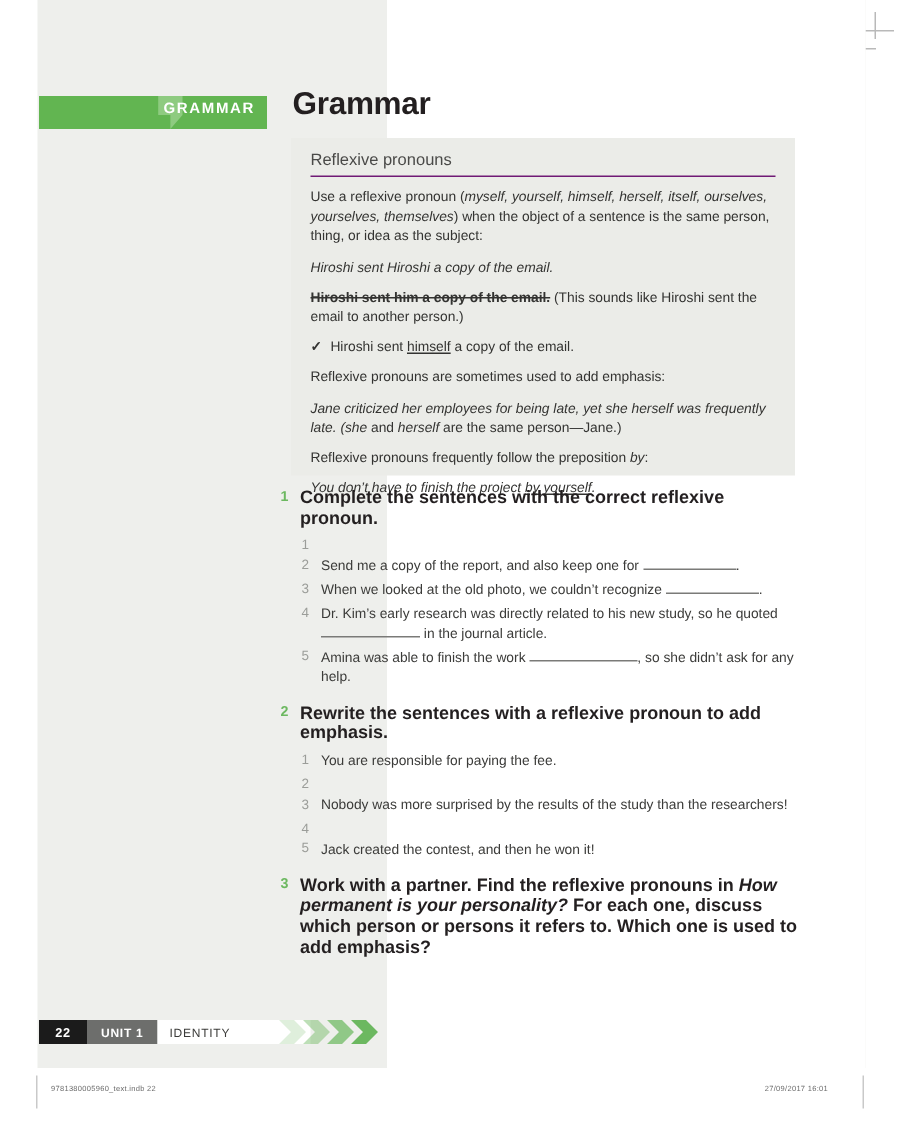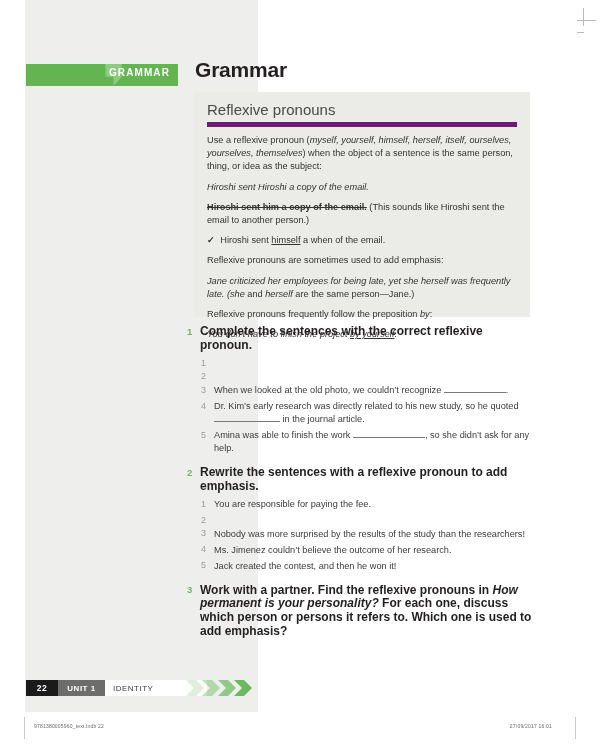--- a/index.html
+++ b/index.html
@@ -51,22 +51,22 @@
   }
 
   
   .gbox{
     position:absolute;left:194px;top:92px;width:336px;height:225px;
     background:#ebece8;
     padding:0;
   }
   .gbox-inner{padding:9px 13px 10px 13px;}
   .gbox-title{
-    font-size:15px;color:#4a4a48;padding-bottom:4px;margin-bottom:7px;
-    border-bottom:5px solid #701a75;
+    font-size:11px;color:#4a4a48;padding-bottom:4px;margin-bottom:7px;
+    border-bottom:1px solid #701a75;
   }
   .gp{
     font-size:9.2px;line-height:13.2px;color:#333331;margin:0 0 7px 0;
   }
   .gp:last-child{margin-bottom:0;}
   .strike{text-decoration:line-through;font-weight:bold;}
   .uline{text-decoration:underline;}
   .tick{font-weight:bold;margin-right:3px;}
 
   
@@ -141,41 +141,42 @@
 
   <div class="heading">Grammar</div>
 
   <div class="gbox">
     <div class="gbox-inner">
       <div class="gbox-title">Reflexive pronouns</div>
       <div id="grammar-paragraphs">
           <div class="gp"><span>Use a reflexive pronoun (</span><span style="font-style: italic;">myself, yourself, himself, herself, itself, ourselves, yourselves, themselves</span><span>) when the object of a sentence is the same person, thing, or idea as the subject:</span></div>
           <div class="gp"><span style="font-style: italic;">Hiroshi sent Hiroshi a copy of the email.</span></div>
           <div class="gp"><span class="strike">Hiroshi sent him a copy of the email.</span><span> (This sounds like Hiroshi sent the email to another person.)</span></div>
-          <div class="gp"><span class="tick">✓</span><span> Hiroshi sent </span><span class="uline">himself</span><span> a when of the email.</span></div>
+          <div class="gp"><span class="tick">✓</span><span> Hiroshi sent </span><span class="uline">himself</span><span> a copy of the email.</span></div>
           <div class="gp"><span>Reflexive pronouns are sometimes used to add emphasis:</span></div>
           <div class="gp"><span style="font-style: italic;">Jane criticized her employees for being late, yet she herself was frequently late. (she</span><span> and </span><span style="font-style: italic;">herself</span><span> are the same person—Jane.)</span></div>
           <div class="gp"><span>Reflexive pronouns frequently follow the preposition </span><span style="font-style: italic;">by</span><span>:</span></div>
           <div class="gp"><span style="font-style: italic;">You don’t have to finish the project </span><span class="uline" style="font-style: italic;">by yourself</span><span style="font-style: italic;">.</span></div>
         </div>
     </div>
   </div>
 
   <div class="exercises" id="exercises">
       <div class="ex">
         <div class="ex-head">
           <div class="ex-num">1</div>
           <div class="ex-title"><span>Complete the sentences with the correct reflexive pronoun.</span></div>
         </div>
         <div class="ex-items">
           <div class="ex-item">
             <div class="ex-item-num">1</div>
           </div>
           <div class="ex-item">
             <div class="ex-item-num">2</div>
+            <div class="ex-item-text"><span>Send me a copy of the report, and also keep one for </span><span class="blank" style="width: 62px;"></span><span>.</span></div>
           </div>
           <div class="ex-item">
             <div class="ex-item-num">3</div>
             <div class="ex-item-text"><span>When we looked at the old photo, we couldn’t recognize </span><span class="blank" style="width: 62px;"></span><span>.</span></div>
           </div>
           <div class="ex-item">
             <div class="ex-item-num">4</div>
             <div class="ex-item-text"><span>Dr. Kim’s early research was directly related to his new study, so he quoted </span><span class="blank" style="width: 66px;"></span><span> in the journal article.</span></div>
           </div>
           <div class="ex-item">
@@ -196,21 +197,20 @@
           </div>
           <div class="ex-item">
             <div class="ex-item-num">2</div>
           </div>
           <div class="ex-item">
             <div class="ex-item-num">3</div>
             <div class="ex-item-text"><span>Nobody was more surprised by the results of the study than the researchers!</span></div>
           </div>
           <div class="ex-item">
             <div class="ex-item-num">4</div>
-            <div class="ex-item-text"><span>Ms. Jimenez couldn’t believe the outcome of her research.</span></div>
           </div>
           <div class="ex-item">
             <div class="ex-item-num">5</div>
             <div class="ex-item-text"><span>Jack created the contest, and then he won it!</span></div>
           </div>
         </div>
       </div>
       <div class="ex">
         <div class="ex-head">
           <div class="ex-num">3</div>

